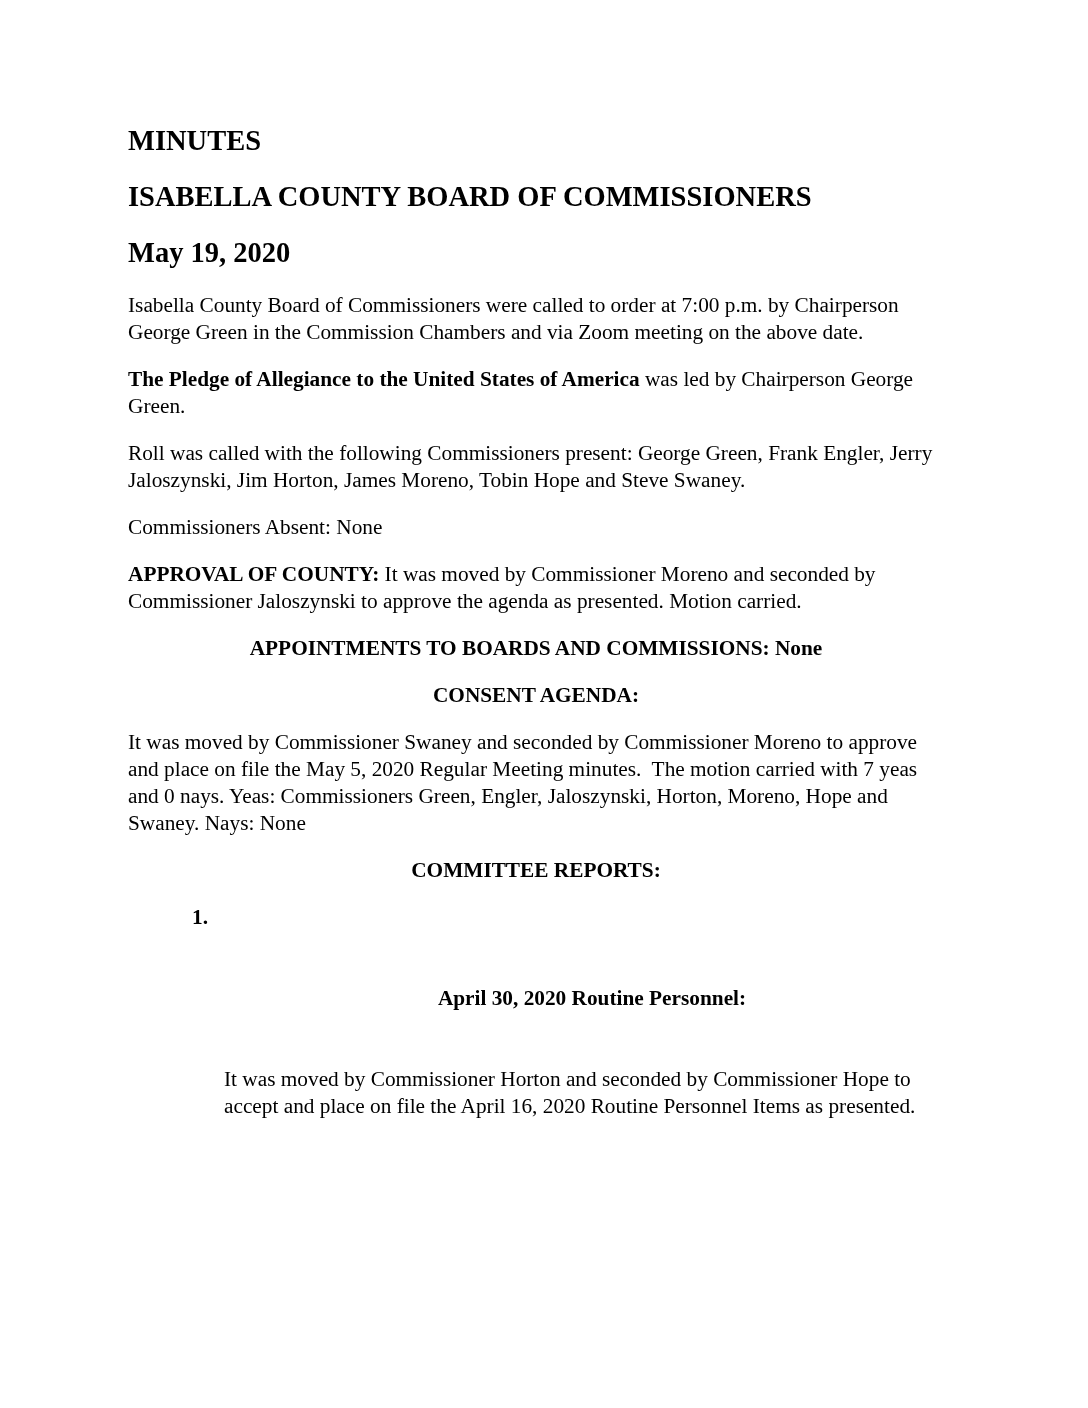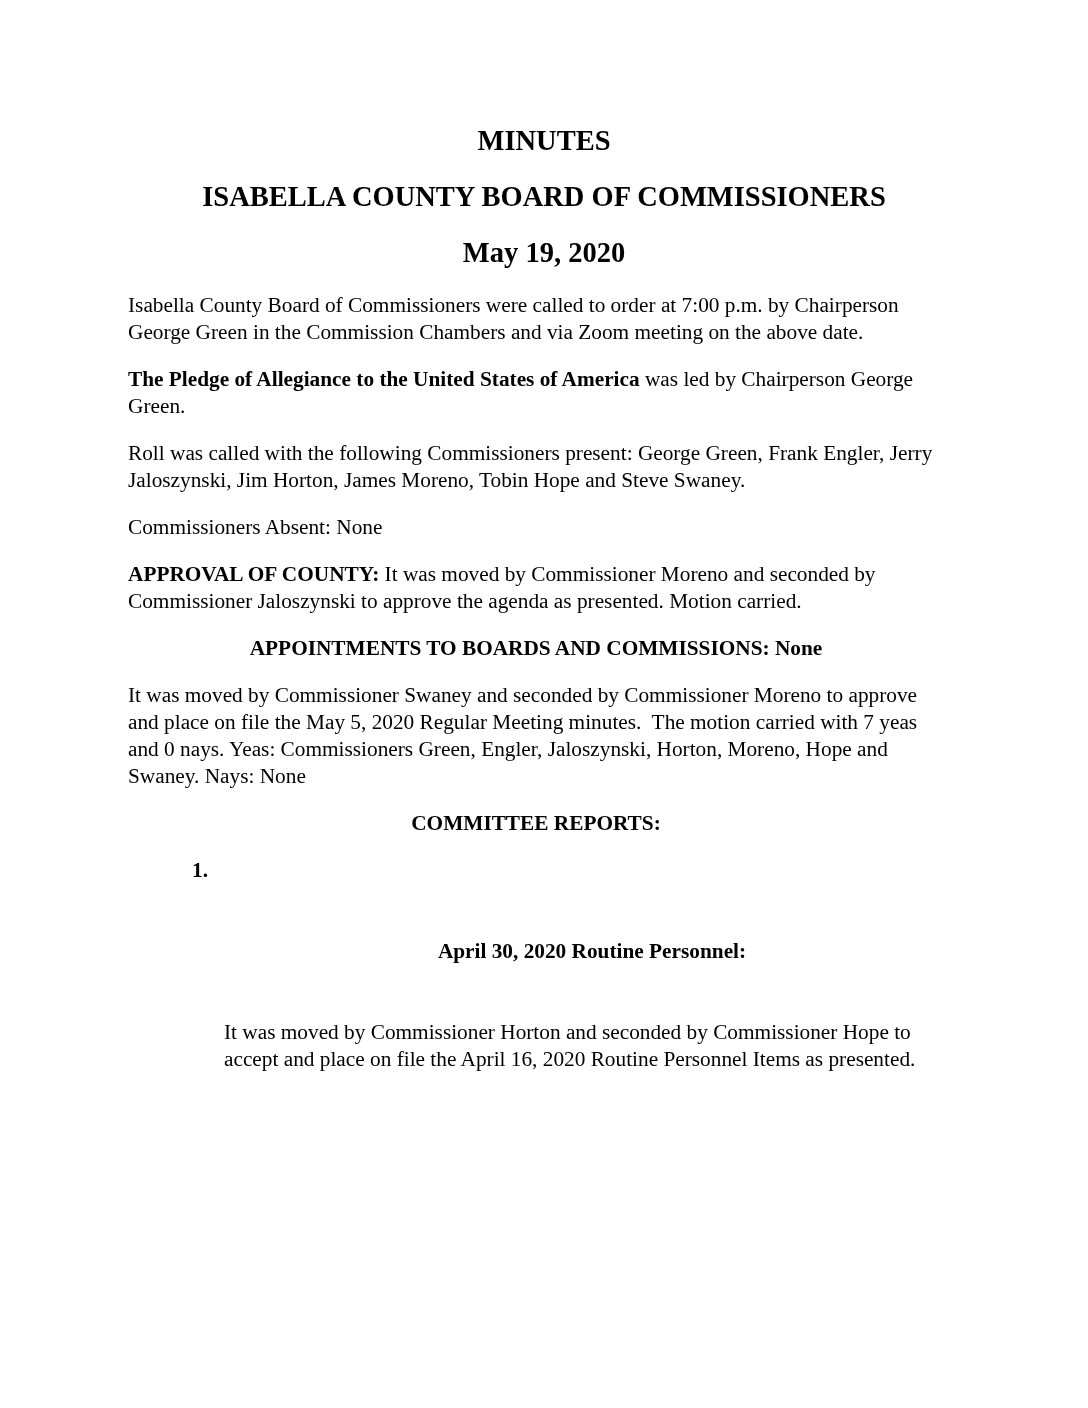--- a/index.html
+++ b/index.html
@@ -10,21 +10,21 @@
     background: #ffffff;
     color: #000000;
     padding: 124px 128px 0 128px;
     font-family: "Liberation Serif", "DejaVu Serif", serif;
     overflow: hidden;
   }
   .title-line {
     font-size: 28.5px;
     line-height: 33px;
     font-weight: bold;
-    text-align: center;
+    text-align: left;
     margin: 0 0 23px 0;
   }
   p.body {
     font-size: 21.3px;
     line-height: 27px;
     margin: 0 16px 20px 0;
     white-space: pre-wrap;
   }
   .b { font-weight: bold; text-align: center; }
   .u {
@@ -64,20 +64,21 @@
 
   <p class="body">Commissioners Absent: None</p>
 
 
   <p class="body"><span class="b">APPROVAL OF COUNTY:</span><span> It was moved by Commissioner Moreno and seconded by Commissioner Jaloszynski to approve the agenda as presented. Motion carried.</span></p>
 
 
 
   <p class="body b">APPOINTMENTS TO BOARDS AND COMMISSIONS: None</p>
 
+  <p class="body b">CONSENT AGENDA:</p>
 
   <p class="body">It was moved by Commissioner Swaney and seconded by Commissioner Moreno to approve and place on file the May 5, 2020 Regular Meeting minutes.  The motion carried with 7 yeas and 0 nays. Yeas: Commissioners Green, Engler, Jaloszynski, Horton, Moreno, Hope and Swaney. Nays: None</p>
 
   <p class="body b">COMMITTEE REPORTS:</p>
 
 
   <div class="list-item">
     <span class="list-num">1.</span>
     <div class="b">April 30, 2020 Routine Personnel:</div>
     <div>It was moved by Commissioner Horton and seconded by Commissioner Hope to accept and place on file the April 16, 2020 Routine Personnel Items as presented.</div>

